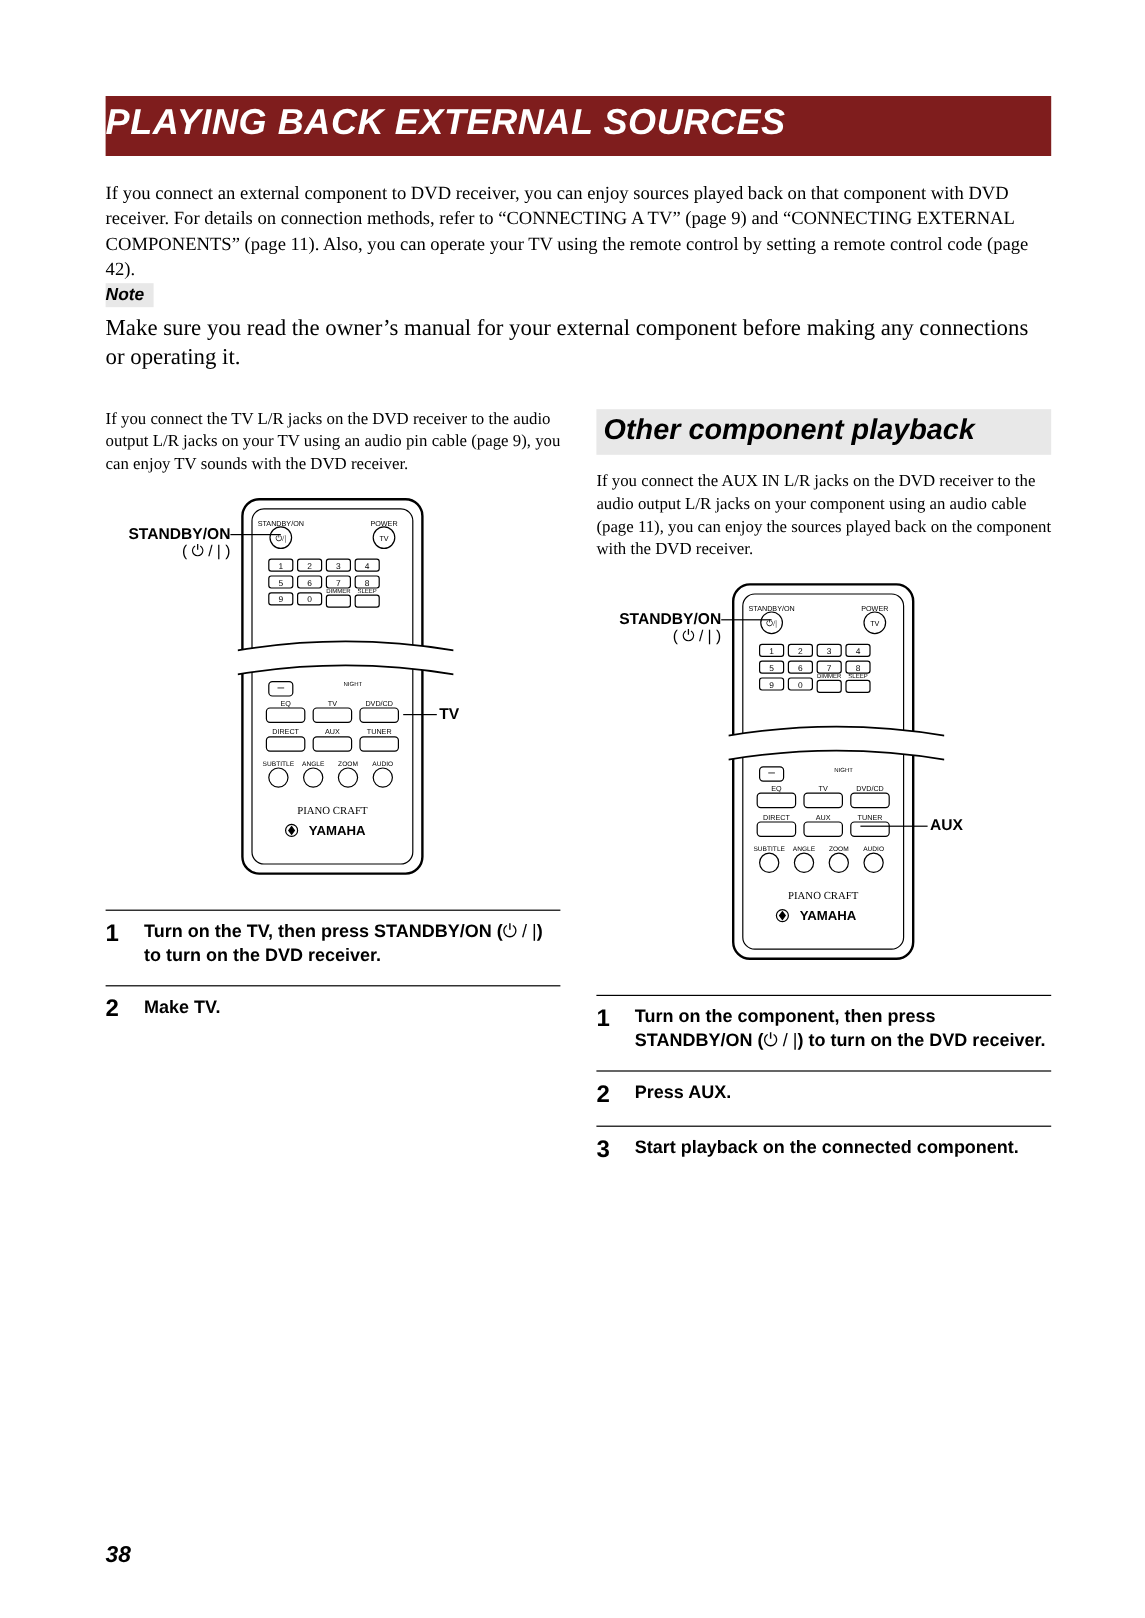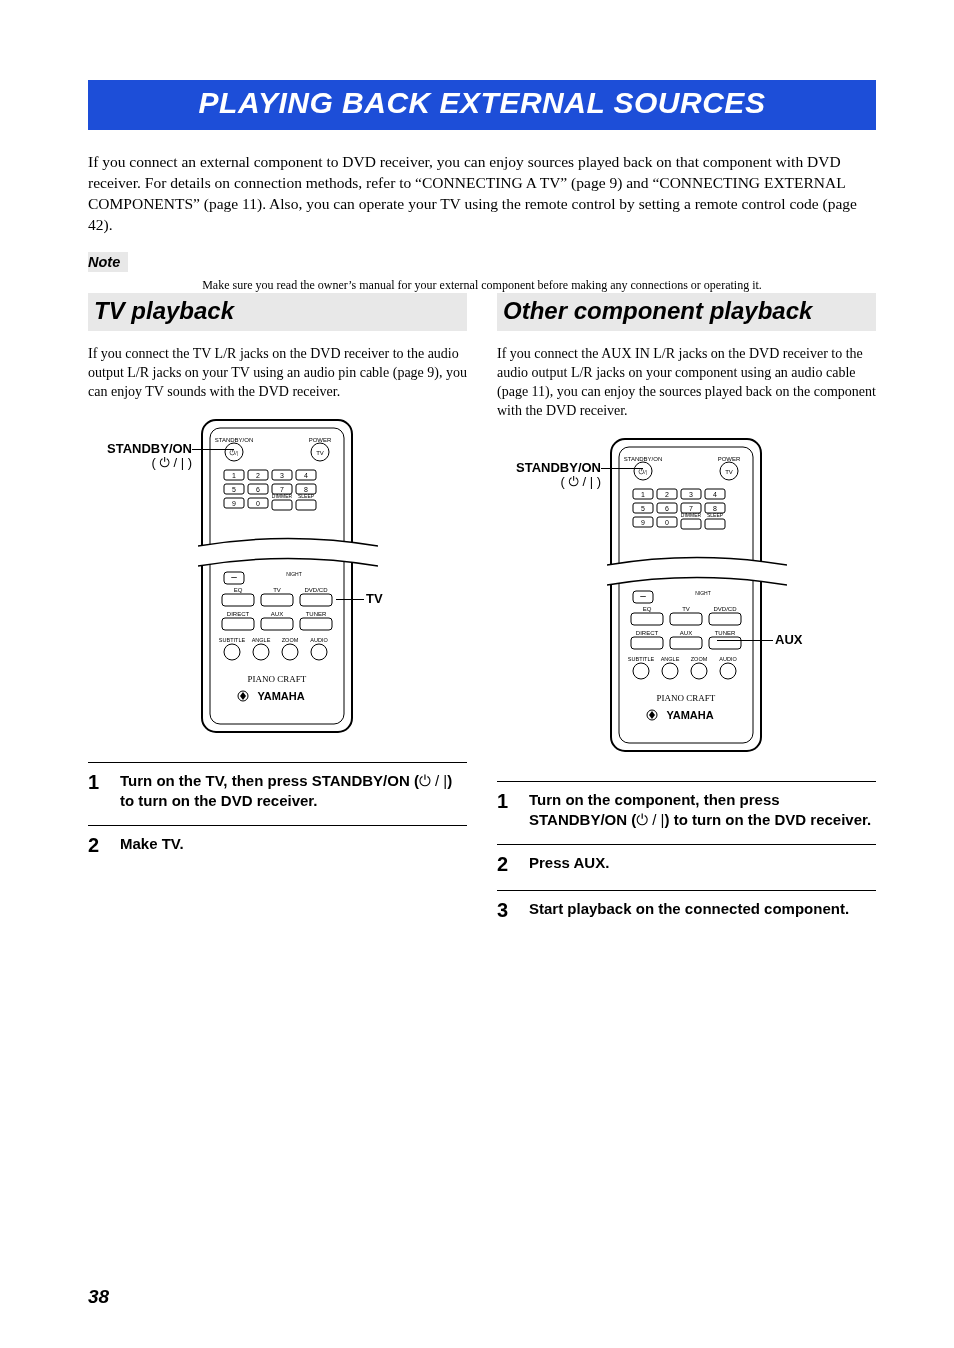--- a/index.html
+++ b/index.html
@@ -6,52 +6,51 @@
   body {
     width: 954px;
     height: 1348px;
     background: #fff;
     font-family: "Times New Roman", serif;
     color: #000;
     position: relative;
     padding: 80px 78px 40px 88px;
   }
   .page-title-bar {
-    background: #1d4ed8;
+    background: #7f1d1d;
     color: #fff;
-    text-align: center;
+    text-align: left;
     padding: 6px 0 10px 0;
     margin-bottom: 22px;
   }
   .page-title-bar h1 {
     font-family: Arial, Helvetica, sans-serif;
     font-weight: bold;
     font-style: italic;
     font-size: 30px;
     letter-spacing: 0.5px;
   }
   .intro {
     font-size: 15.5px;
     line-height: 1.35;
-    margin-bottom: 16px;
   }
   .note-label {
     display: inline-block;
     font-family: Arial, Helvetica, sans-serif;
     font-weight: bold;
     font-style: italic;
     font-size: 14.5px;
     background: #e8e8e8;
     padding: 2px 8px 2px 0;
     margin-bottom: 6px;
   }
   .note-text {
-    font-size: 12px;
+    font-size: 19px;
     line-height: 1.3;
-    text-align: center;
+    margin-bottom: 30px;
   }
   .columns {
     display: flex;
     gap: 30px;
   }
   .col {
     flex: 1;
     min-width: 0;
   }
   .section-heading {
@@ -132,21 +131,20 @@
 <p class="intro">If you connect an external component to DVD receiver, you can enjoy sources played back on that component with DVD receiver. For details on connection methods, refer to “CONNECTING A TV” (page 9) and “CONNECTING EXTERNAL COMPONENTS” (page 11). Also, you can operate your TV using the remote control by setting a remote control code (page 42).</p>
 
 <div>
   <span class="note-label">Note</span>
   <p class="note-text">Make sure you read the owner’s manual for your external component before making any connections or operating it.</p>
 </div>
 
 <div class="columns">
 
   <div class="col">
-    <h2 class="section-heading">TV playback</h2>
     <p class="section-intro">If you connect the TV L/R jacks on the DVD receiver to the audio output L/R jacks on your TV using an audio pin cable (page 9), you can enjoy TV sounds with the DVD receiver.</p>
 
     <div class="remote-wrap">
       <div class="remote-figure" style="width:300px;">
 
         <div class="callout" style="left:-6px; top:26px; text-align:right; width:110px;">
           <span>STANDBY/ON</span><br>
           <span class="power-glyph">( ⏻ / | )</span>
         </div>
         <div class="callout-line" style="left:104px; top:33px; width:42px; height:1px;"></div>

